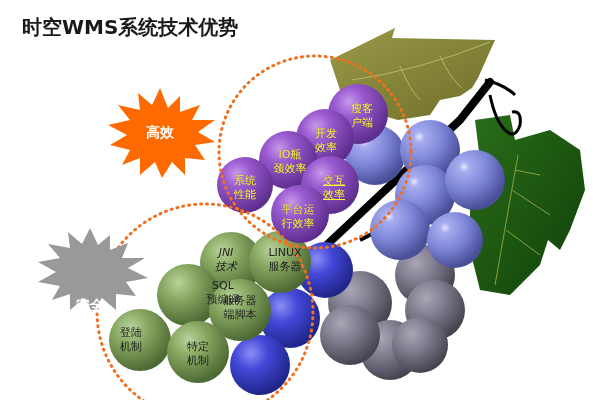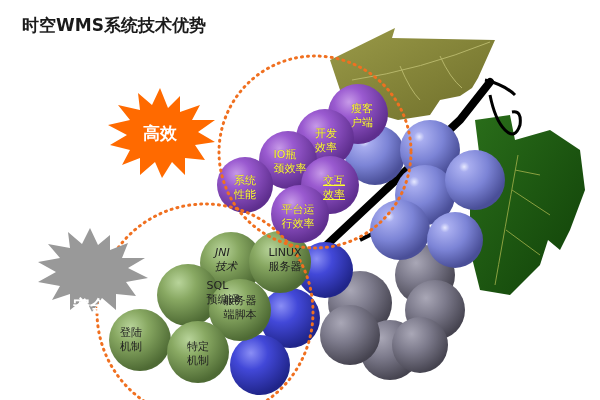--- a/index.html
+++ b/index.html
@@ -1,22 +1,22 @@
 <!DOCTYPE html>
 <html><head>
 <meta charset="utf-8">
 <style>
   html, body { margin: 0; padding: 0; }
   body { width: 600px; height: 400px; background: #ffffff; position: relative; overflow: hidden; font-family: "DejaVu Sans", "Liberation Sans", sans-serif; }
-  .title { position: absolute; left: 22px; top: 14px; font-size: 17px; font-weight: bold; color: #1a1a1a; letter-spacing: 0px; }
+  .title { position: absolute; left: 22px; top: 14px; font-size: 20px; font-weight: bold; color: #1a1a1a; letter-spacing: 0px; }
   svg.scene { position: absolute; left: 0; top: 0; }
-  .lbl { position: absolute; text-align: left; font-size: 11px; line-height: 14px; white-space: pre-line; transform: translate(-50%, -50%); }
+  .lbl { position: absolute; text-align: center; font-size: 11px; line-height: 14px; white-space: pre-line; transform: translate(-50%, -50%); }
   .lbl.purple { color: #ffff33; text-shadow: 0 0 1px #5a2a80; }
   .lbl.green { color: #222222; }
-  .burst-lbl { position: absolute; font-weight: bold; color: #ffffff; font-size: 17px; transform: translate(-50%, -50%); }
+  .burst-lbl { position: absolute; font-weight: bold; color: #ffffff; font-size: 14px; transform: translate(-50%, -50%); }
 </style>
 </head>
 <body>
 
 <div class="title">时空WMS系统技术优势</div>
 
 <svg class="scene" width="600" height="400" viewBox="0 0 600 400">
   <defs>
     <radialGradient id="gPurple" cx="35%" cy="30%" r="70%">
       <stop offset="0%" stop-color="#c79ae8"></stop>

